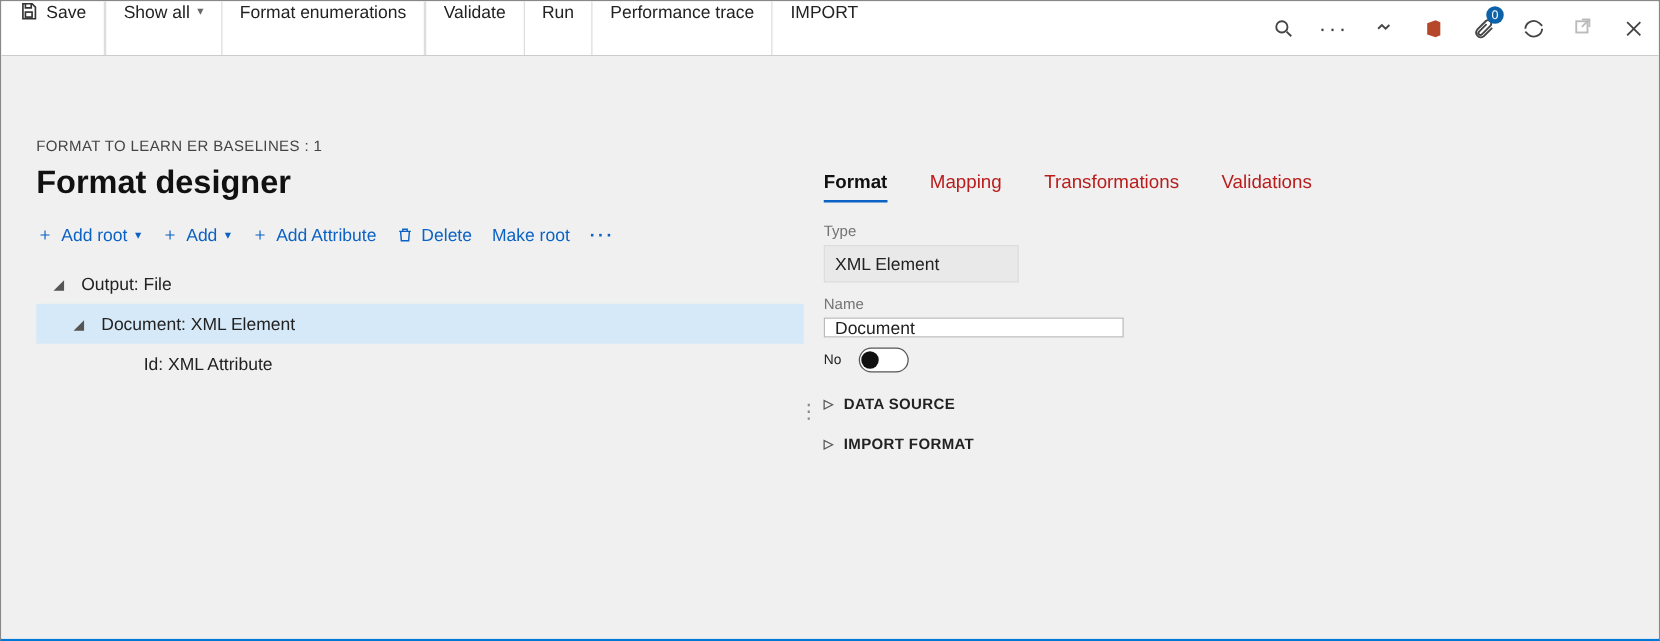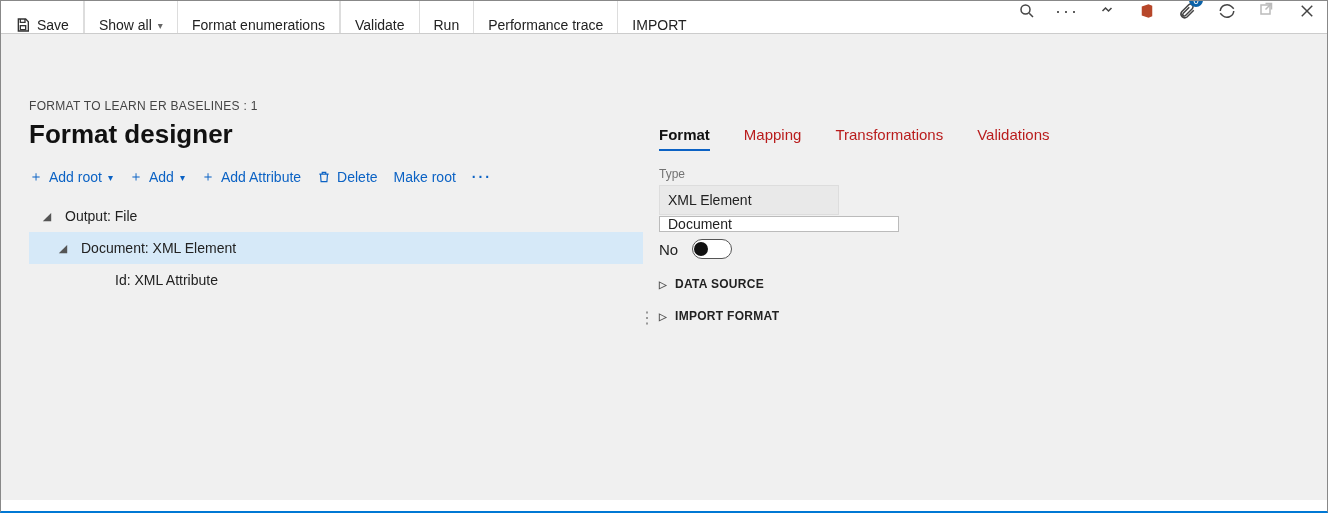--- a/index.html
+++ b/index.html
@@ -1,18 +1,18 @@
 <!DOCTYPE html>
 <html><head>
 <meta charset="utf-8">
 <style>
   * { box-sizing: border-box; margin: 0; padding: 0; font-family: "Segoe UI", Arial, sans-serif; }
   body { width: 1328px; height: 513px; background: #fff; overflow: hidden; border: 1px solid #888; border-bottom: 2px solid #0078d4;}
   .toolbar {
-    display: flex; align-items: flex-end; height: 33px; border-bottom: 1px solid #ccc;
+    display: flex; align-items: flex-start; height: 44px; border-bottom: 1px solid #ccc;
     background: #fff;
   }
   .toolbar .sep { width: 1px; background: #ddd; align-self: stretch; }
   .tb-btn {
     display: flex; align-items: center; padding: 0 14px; font-size: 14px; color: #222;
     cursor: pointer; white-space: nowrap; gap: 6px;
   }
   .tb-btn.active { background: #0b62a8; color: #fff; }
   .tb-btn .chev { font-size: 10px; color: #666; }
   .tb-right { margin-left: auto; display: flex; align-items: center; }
@@ -45,29 +45,29 @@
   .tree-row .arrow { width: 20px; text-align: center; color: #555; font-size: 11px; }
   .tree-row.selected { background: #d6e9f8; }
   .indent1 { padding-left: 24px; }
   .indent2 { padding-left: 58px; }
   .right { width: 640px; padding-top: 70px; position: relative;}
   .tabs { display: flex; gap: 34px; margin-bottom: 16px; }
   .tab { font-size: 15px; color: #b91c1c; cursor: pointer; padding-bottom: 6px; }
   .tab.active { color: #111; font-weight: 600; border-bottom: 2px solid #0b62c4; }
   .field-label { font-size: 12px; color: #737373; margin-bottom: 4px; margin-top: 10px; }
   .field-ro {
-    width: 180px; height: 30px; background: #e9e9e9; border: 1px solid #ddd;
+    width: 156px; height: 30px; background: #e9e9e9; border: 1px solid #ddd;
     display: flex; align-items: center; padding: 0 8px; font-size: 14px; color: #222;
   }
   .field-input {
     width: 240px; height: 16px; background: #fff; border: 1px solid #bbb;
     padding: 0 8px; font-size: 14px; color: #222;
   }
   .toggle-row { display: flex; align-items: center; gap: 14px; margin-top: 6px; }
-  .toggle-val { font-size: 15px; color: #222; }
+  .toggle-val { font-size: 11px; color: #222; }
   .toggle {
     width: 40px; height: 20px; border: 1px solid #555; border-radius: 10px;
     display: flex; align-items: center; padding: 1px; cursor: pointer; background: #fff;
   }
   .toggle .knob { width: 14px; height: 14px; background: #111; border-radius: 50%; }
   .exp-row {
     display: flex; align-items: center; gap: 8px; font-size: 12px; font-weight: 700;
     color: #222; margin-top: 18px; cursor: pointer; letter-spacing: 0.3px;
   }
   .exp-row .tri { font-size: 10px; color: #555; }
@@ -211,20 +211,21 @@
     <div class="tabs">
       <div class="tab active">Format</div>
       <div class="tab">Mapping</div>
       <div class="tab">Transformations</div>
       <div class="tab">Validations</div>
     </div>
 
     <div class="field-label">Type</div>
     <div class="field-ro">XML Element</div>
 
+    <div class="field-label">Name</div>
     <input class="field-input" value="Document" style="">
 
     <div class="toggle-row">
       <span class="toggle-val">No</span>
       <div class="toggle">
           <div class="knob"></div>
         </div>
     </div>
 
     <div class="exp-row">

